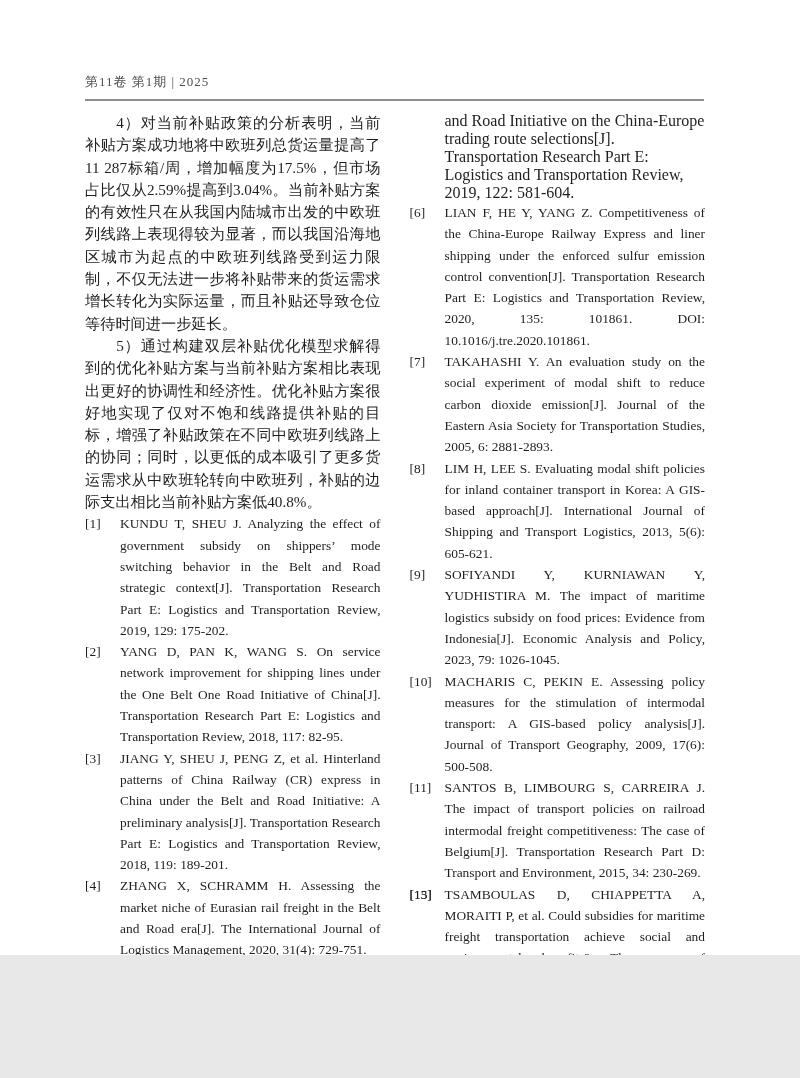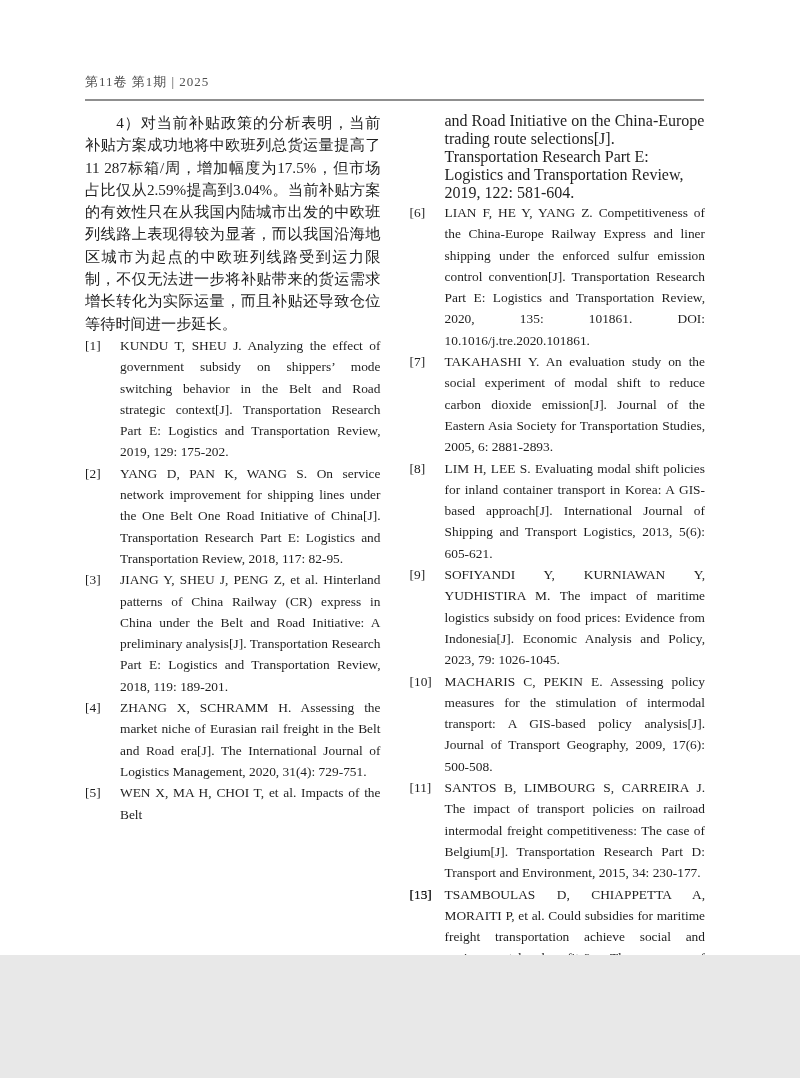--- a/index.html
+++ b/index.html
@@ -90,20 +90,21 @@
 
 <div class="page">
 
   <div class="header-text">第11卷 第1期 | 2025</div>
   <div class="header-rule"></div>
 
   <div class="content">
 
     <div class="col">
       <p class="zh-para">4）对当前补贴政策的分析表明，当前补贴方案成功地将中欧班列总货运量提高了11 287标箱/周，增加幅度为17.5%，但市场占比仅从2.59%提高到3.04%。当前补贴方案的有效性只在从我国内陆城市出发的中欧班列线路上表现得较为显著，而以我国沿海地区城市为起点的中欧班列线路受到运力限制，不仅无法进一步将补贴带来的货运需求增长转化为实际运量，而且补贴还导致仓位等待时间进一步延长。</p>
+      <p class="zh-para">5）通过构建双层补贴优化模型求解得到的优化补贴方案与当前补贴方案相比表现出更好的协调性和经济性。优化补贴方案很好地实现了仅对不饱和线路提供补贴的目标，增强了补贴政策在不同中欧班列线路上的协同；同时，以更低的成本吸引了更多货运需求从中欧班轮转向中欧班列，补贴的边际支出相比当前补贴方案低40.8%。</p>
 
 
       <div class="ref">
         <span class="ref-id">[1]</span>
         <span>KUNDU T, SHEU J. Analyzing the effect of government subsidy on shippers’ mode switching behavior in the Belt and Road strategic context[J]. Transportation Research Part E: Logistics and Transportation Review, 2019, 129: 175-202.</span>
       </div>
       <div class="ref">
         <span class="ref-id">[2]</span>
         <span>YANG D, PAN K, WANG S. On service network improvement for shipping lines under the One Belt One Road Initiative of China[J]. Transportation Research Part E: Logistics and Transportation Review, 2018, 117: 82-95.</span>
       </div>
@@ -141,21 +142,21 @@
       <div class="ref">
         <span class="ref-id">[9]</span>
         <span>SOFIYANDI Y, KURNIAWAN Y, YUDHISTIRA M. The impact of maritime logistics subsidy on food prices: Evidence from Indonesia[J]. Economic Analysis and Policy, 2023, 79: 1026-1045.</span>
       </div>
       <div class="ref">
         <span class="ref-id">[10]</span>
         <span>MACHARIS C, PEKIN E. Assessing policy measures for the stimulation of intermodal transport: A GIS-based policy analysis[J]. Journal of Transport Geography, 2009, 17(6): 500-508.</span>
       </div>
       <div class="ref">
         <span class="ref-id">[11]</span>
-        <span>SANTOS B, LIMBOURG S, CARREIRA J. The impact of transport policies on railroad intermodal freight competitiveness: The case of Belgium[J]. Transportation Research Part D: Transport and Environment, 2015, 34: 230-177.</span>
+        <span>SANTOS B, LIMBOURG S, CARREIRA J. The impact of transport policies on railroad intermodal freight competitiveness: The case of Belgium[J]. Transportation Research Part D: Transport and Environment, 2015, 34: 230-269.</span>
       </div>
       <div class="ref">
         <span class="ref-id">[15]</span>
       </div>
       <div class="ref">
         <span class="ref-id">[13]</span>
         <span>TSAMBOULAS D, CHIAPPETTA A, MORAITI P, et al. Could subsidies for maritime freight transportation achieve social and environmental benefits? The case of ecobonus[J]. Transportation Research Record, 2015, 2479(1): 78-85.</span>
       </div>
     </div>
 

